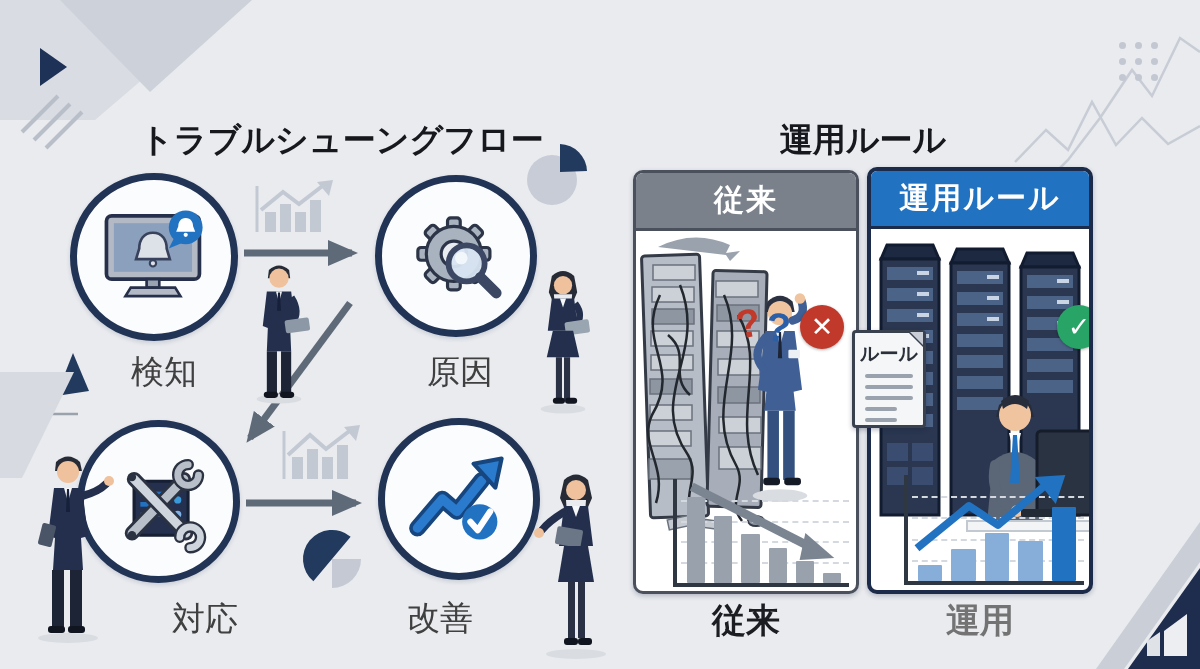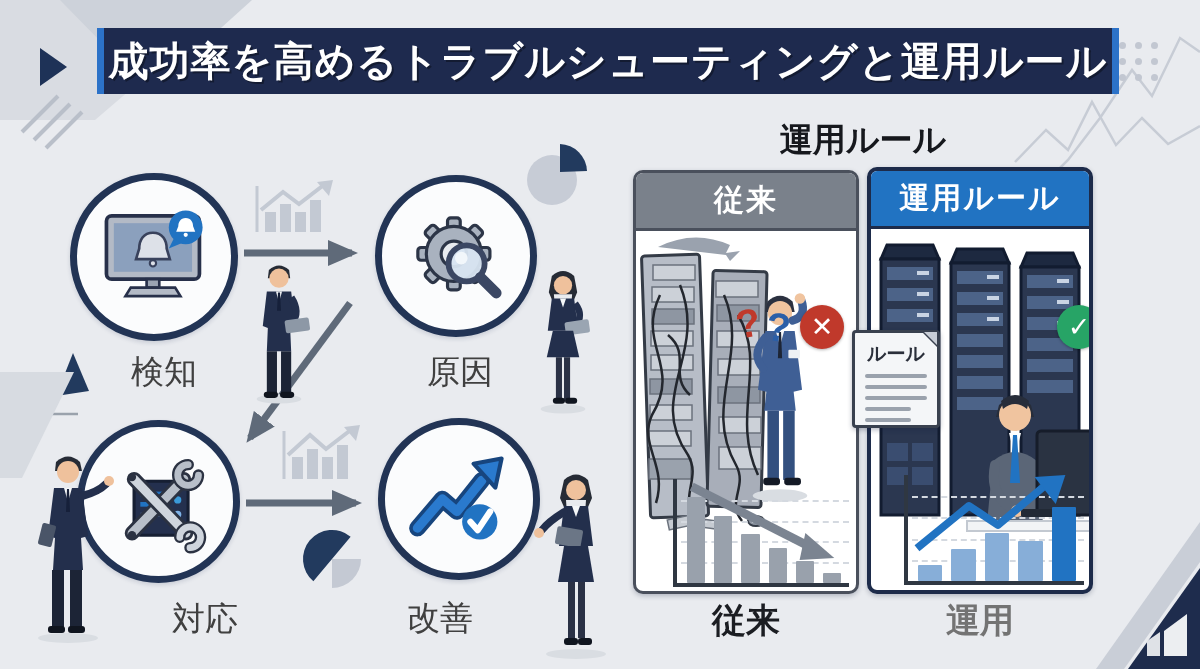--- a/index.html
+++ b/index.html
@@ -47,21 +47,21 @@
   
   .mini-chart{position:absolute;border-left:4px solid #2f3742;border-bottom:4px solid #2f3742;box-sizing:border-box;}
   .mini-chart .grid{position:absolute;left:4px;right:0;border-top:2px dashed #d4d9e0;}
   .bars{position:absolute;left:10px;right:8px;top:6px;bottom:0;display:flex;align-items:flex-end;gap:9px;}
   .bars i{display:block;flex:1;border-radius:1px;}
   .decline .bars i{background:#99a1ac;}
   .rise .bars i{background:#87aed8;}
   .rise .bars i:last-child{background:#2173c2;}
   .chart-overlay{position:absolute;left:0;top:0;width:100%;height:100%;pointer-events:none;}
   
-  #rules-doc{left:852px;top:330px;width:88px;height:98px;background:#f4f6f8;border:3px solid #39414f;
+  #rules-doc{left:852px;top:330px;width:74px;height:98px;background:#f4f6f8;border:3px solid #39414f;
              border-radius:4px;box-sizing:border-box;box-shadow:0 2px 5px rgba(20,30,60,.3);}
   #rules-doc .fold{position:absolute;right:-1px;top:-1px;width:0;height:0;
              border-left:16px solid transparent;border-top:16px solid #39414f;}
   #rules-doc .fold:after{content:"";position:absolute;left:-14px;top:-16px;width:0;height:0;
              border-left:13px solid transparent;border-top:13px solid #c9ced6;}
   #rules-doc .doc-title{margin-top:8px;text-align:center;font-size:19px;font-weight:800;color:#2a2f3a;}
   #rules-doc .doc-line{height:4px;background:#9aa2ad;margin:7px 10px 0 10px;border-radius:2px;}
   #rules-doc .doc-line.short{margin-right:26px;}
   
   #dots{left:1119px;top:42px;display:grid;grid-template-columns:repeat(3,7px);grid-gap:9px;}
@@ -154,22 +154,22 @@
       <b></b>
       <b></b>
       <b></b>
       <b></b>
       <b></b>
       <b></b>
       <b></b>
   </div>
 
   <div id="banner-tri" class="abs"></div>
-  <div id="banner" class="abs">成功率を高めるトラブルシューティングと運用ルール</div>
-
+
+  <div id="flow-heading" class="abs section-heading">トラブルシューングフロー</div>
   <div id="rules-heading" class="abs section-heading">運用ルール</div>
 
   <div class="abs flow-circle" style="left:70px;top:173px;width:168px;height:168px;">
     <svg width="118" height="112" viewBox="0 0 110 106">
       <rect x="10" y="14" width="88" height="60" rx="5" fill="#b3bac6" stroke="#27304a" stroke-width="3.5"></rect>
       <rect x="17" y="21" width="74" height="46" fill="#8ba0bd"></rect>
       <path d="M54,30 c-9,0 -13,7 -13,15 l-3,10 h32 l-3,-10 c0,-8 -4,-15 -13,-15 z" fill="#dde1e8" stroke="#39425c" stroke-width="2.5"></path>
       <circle cx="54" cy="59" r="3" fill="#dde1e8" stroke="#39425c" stroke-width="2"></circle>
       <rect x="48" y="74" width="12" height="8" fill="#9aa3b2" stroke="#27304a" stroke-width="2.5"></rect>
       <path d="M33,82 h42 l5,8 h-52 z" fill="#b3bac6" stroke="#27304a" stroke-width="2.5"></path>

